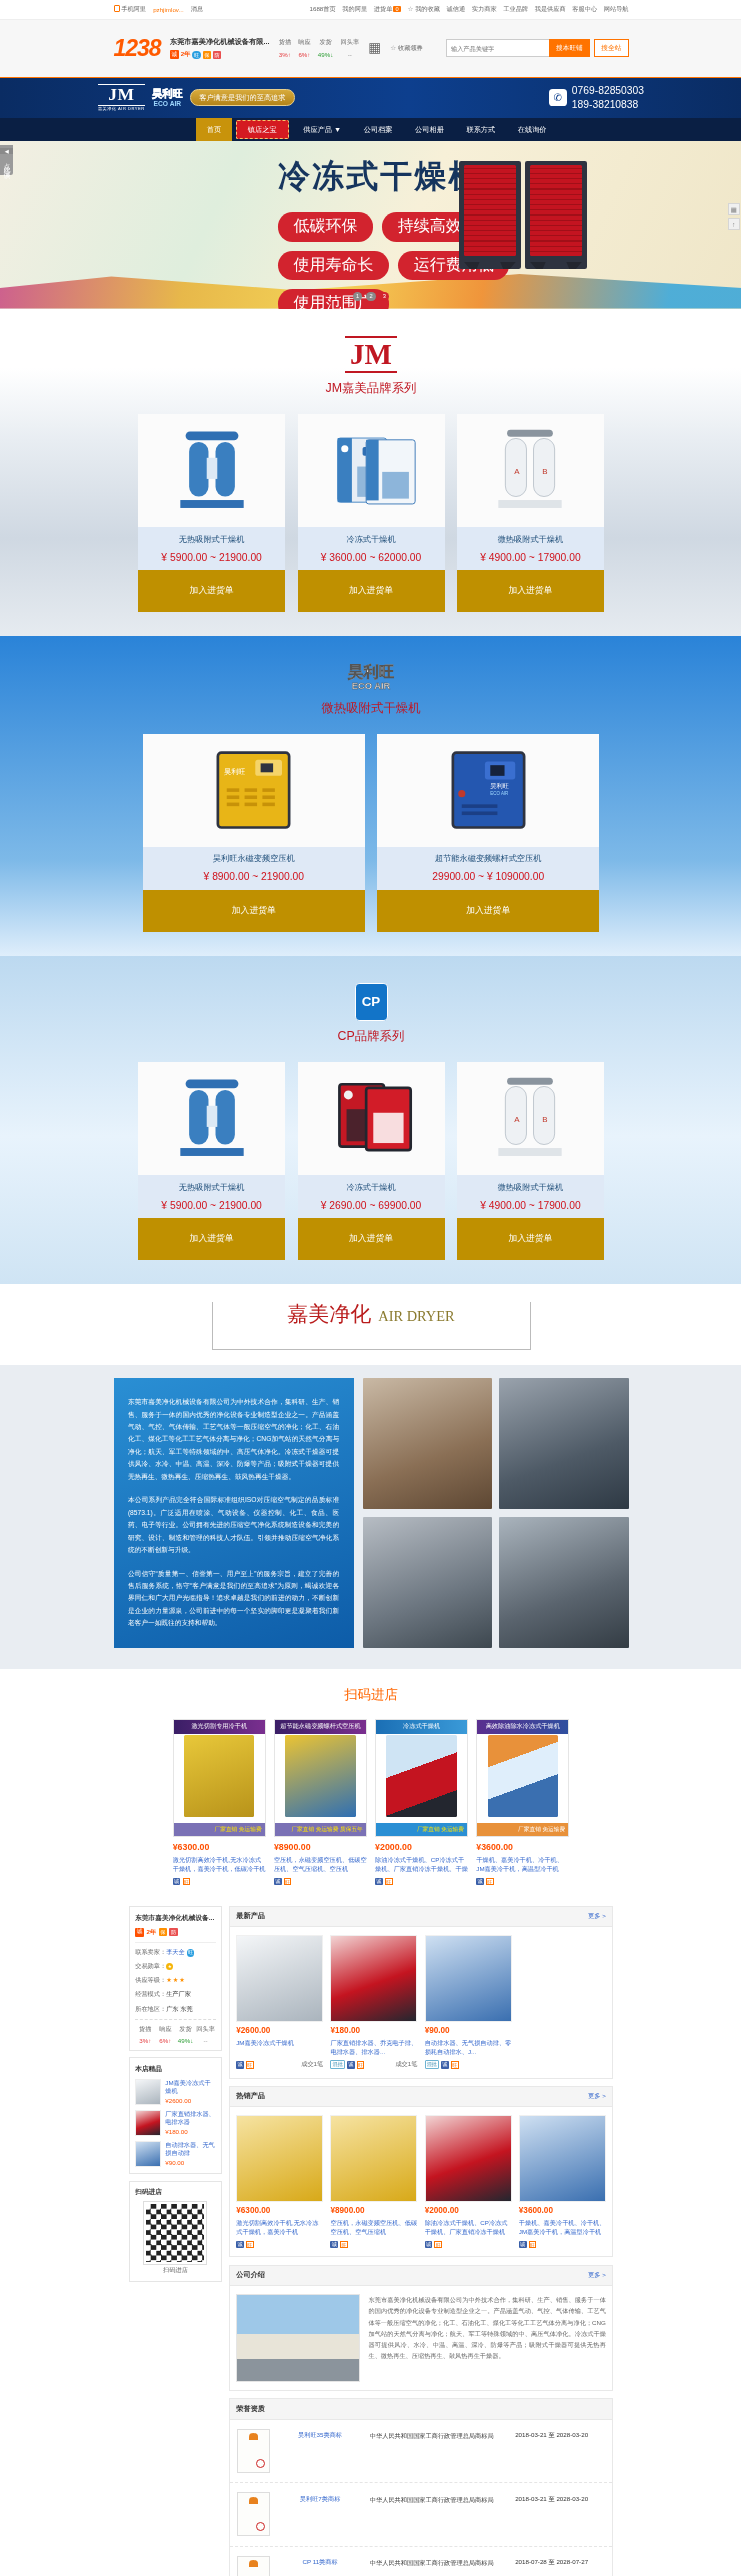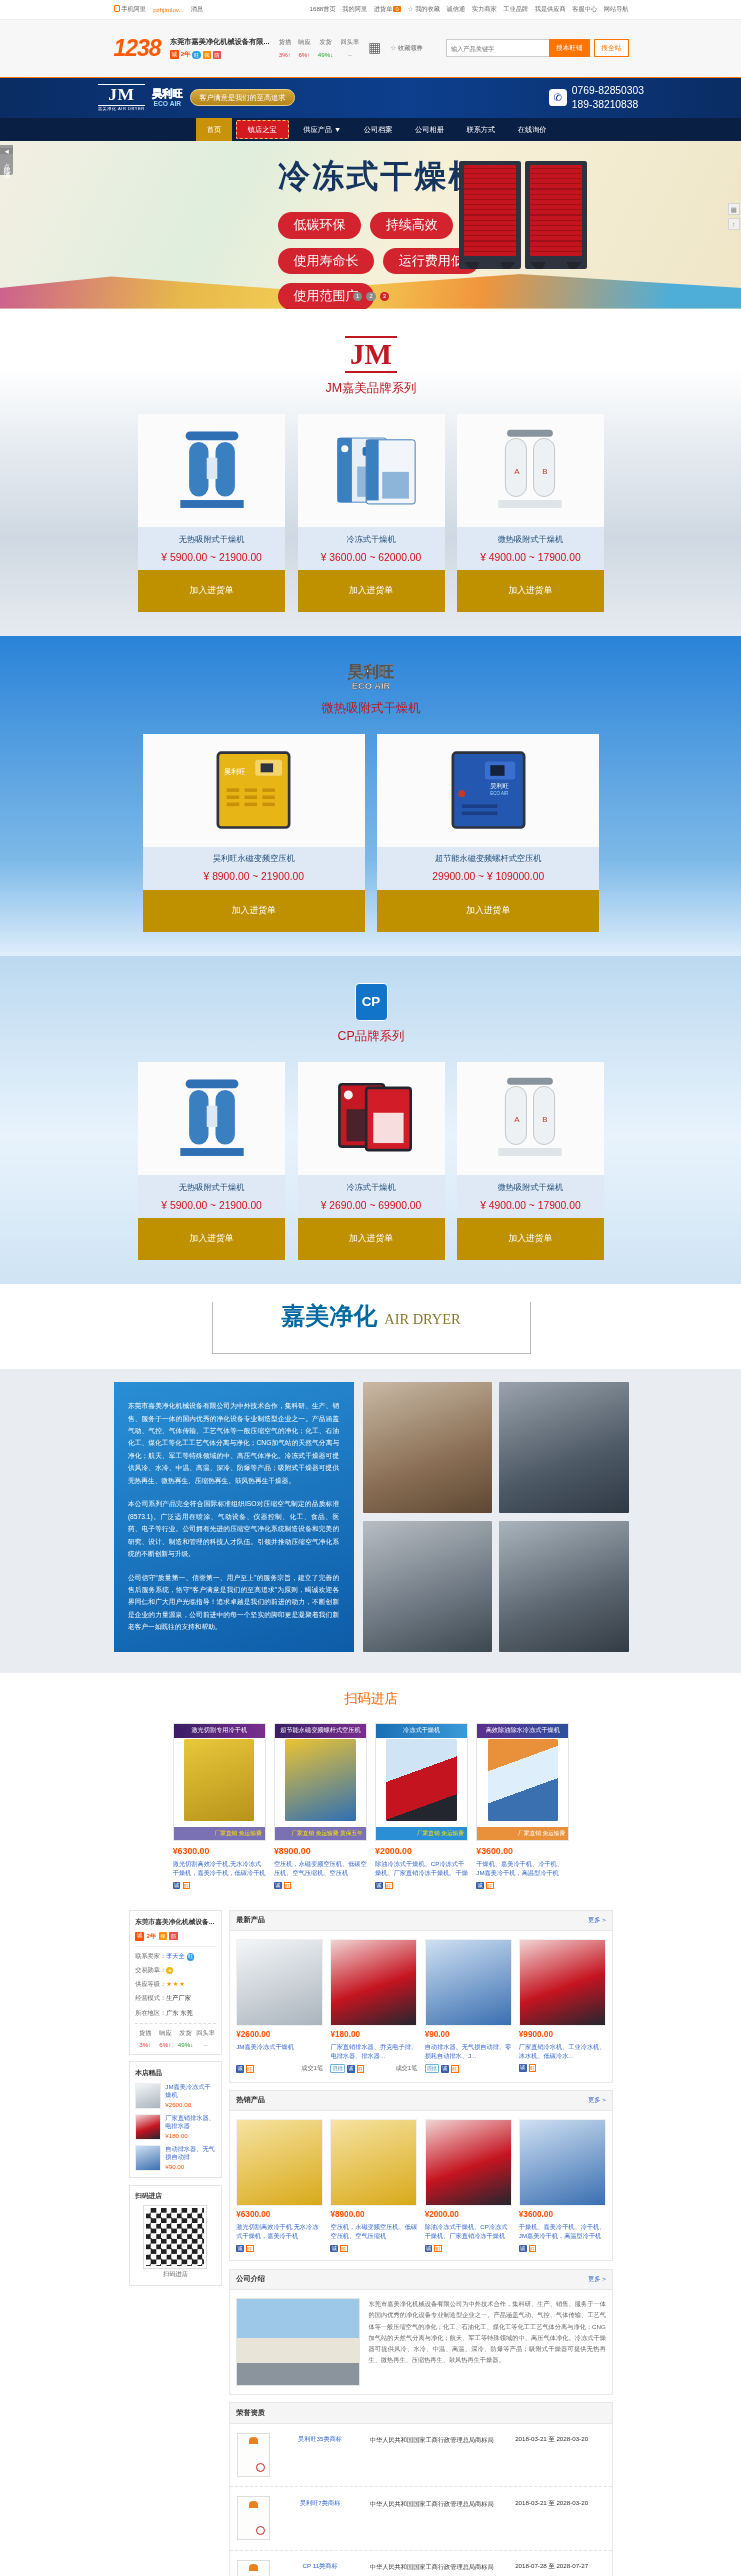--- a/index.html
+++ b/index.html
@@ -58,21 +58,21 @@
   .nav a.red { background:#d41a21; border:0.5px dashed #f5c76a; margin:2.1px 3.1px; line-height:17.5px; border-radius:1.5px; }
   
   .hero { height:168px; position:relative; background:linear-gradient(115deg,#f3efe2 0%,#dfeedd 30%,#f7f0d8 55%,#efe6c8 100%); overflow:hidden; }
   .hero .wave { position:absolute; left:0; right:0; bottom:0; height:46px; background:linear-gradient(100deg,#c94f86,#e8b23a 25%,#f4d049 45%,#ef8b2a 65%,#3da7d8 90%); clip-path:polygon(0 55%,15% 30%,40% 60%,70% 25%,100% 55%,100% 100%,0 100%); opacity:.9; }
   .side-tab { position:absolute; left:0; top:4.1px; width:13.4px; background:#9a9a9a; color:#fff; text-align:center; padding:3.1px 0 5.2px; border-radius:0 0 2.1px 0; }
   .side-tab .arr { display:block; background:#8a8a8a; margin-bottom:3.1px; font-size:5.2px; }
   .side-tab .vt { writing-mode:vertical-lr; letter-spacing:3.1px; font-size:6.7px; }
   .hero-mid { position:absolute; left:278px; top:14.4px; width:289px; }
   .hero-title { font-size:32px; font-weight:bold; color:#16355e; letter-spacing:2.1px; }
   .pills { margin-top:13.4px; display:flex; flex-wrap:wrap; gap:9.3px; width:268px; }
-  .pill { background:#d2232e; color:#fff; font-size:13px; padding:4.1px 15.5px; border-radius:14.4px; }
+  .pill { background:#d2232e; color:#fff; font-size:16px; padding:4.1px 15.5px; border-radius:14.4px; }
   .hero-machine { position:absolute; right:155px; top:20.6px; display:flex; gap:4.1px; }
   .hm { width:62px; height:108px; background:#2e3340; border-radius:2.1px; position:relative; }
   .hm .face { position:absolute; inset:4.1px 5.2px 13.4px 5.2px; background:repeating-linear-gradient(0deg,#c41420 0 4.1px,#a10f18 4.1px 5.2px); border-radius:1.5px; }
   .hm .feet { position:absolute; bottom:0; left:5.2px; right:5.2px; height:7.2px; background:#23262f; clip-path:polygon(0 0,100% 0,88% 100%,76% 100%,70% 0,30% 0,24% 100%,12% 100%); }
   .dots { position:absolute; left:0; right:0; bottom:7.2px; display:flex; justify-content:center; gap:4.1px; }
   .dot { width:9.3px; height:9.3px; border-radius:50%; background:#8a8a8a; color:#fff; font-size:5.7px; text-align:center; line-height:9.3px; }
   .dot.on { background:#d2232e; }
   .float-rail { position:absolute; right:2.1px; top:62px; display:flex; flex-direction:column; gap:3.1px; }
   .fr-ico { width:12.4px; height:12.4px; background:#f0f0f0; border:0.5px solid #d5d5d5; color:#888; text-align:center; line-height:11.3px; font-size:6.7px; }
   
@@ -90,21 +90,21 @@
   .pcard .img { height:113px; background:#fbfbfb; display:flex; align-items:center; justify-content:center; }
   .pcard .cap { background:#dfe9f6; padding:6.2px 4.1px 7.2px; }
   .pcard .nm { font-size:8.2px; color:#1f4e79; }
   .pcard .pr { font-size:10.3px; color:#d0121b; margin-top:7px; }
   .pcard .btn { display:block; background:#bf9000; color:#fff; font-size:8.8px; padding:15px 0; cursor:pointer; }
   
   .intro { background:#e9edf2; padding-bottom:20.6px; }
   .intro .band { background:#fff; padding:18.5px 0 15.5px; text-align:center; }
   .intro .frame { display:inline-block; border:0.5px solid #bbb; border-top:none; padding:5.2px 20.6px 13.4px; position:relative; min-width:319px; }
   .intro .ttl { position:relative; top:-7.2px; background:#fff; padding:0 9.3px; display:inline-block; }
-  .intro .ttl .cn { font-size:24px; color:#0369a1; font-weight:bold; }
+  .intro .ttl .cn { font-size:21px; color:#b91c1c; font-weight:normal; }
   .intro .ttl .en { font-family:"Liberation Serif","DejaVu Serif",serif; font-size:14.4px; color:#8a7a2e; margin-left:5.2px; }
   .intro .cols { width:515px; margin:12.4px auto 0; display:flex; gap:9.3px; }
   .intro .blue { width:240px; background:linear-gradient(160deg,#2a8fd4,#0d5ca8); color:#fff; padding:18.5px 14.4px; font-size:6.7px; line-height:12.4px; text-align:justify; }
   .intro .blue p + p { margin-top:11.3px; }
   .intro .shots { flex:1; display:grid; grid-template-columns:1fr 1fr; gap:7.2px; }
   .shot { border-radius:1px; min-height:124px; }
   .shot.office { background:linear-gradient(160deg,#c9b9a5,#8a6f55 60%,#5d4733); }
   .shot.line { background:linear-gradient(160deg,#9aa3ad,#4e5a66 60%,#2e3944); }
   .shot.floor { background:linear-gradient(160deg,#b7bdc4,#6d7781 60%,#3d474f); }
   .shot.stock { background:linear-gradient(160deg,#aab4bd,#5a646e 60%,#333c44); }
@@ -668,29 +668,20 @@
         <div class="pitem">
           <div class="pimg th blue"></div>
           <div class="price">¥90.00</div>
           <div class="tt">自动排水器、无气损自动排、零损耗自动排水、J...</div>
           <div class="ft">
               <span class="tag-mix">混批</span>
               <span class="ico-cheng">诚</span>
               <span class="ico-wang">旺</span>
             </div>
         </div>
-        <div class="pitem">
-          <div class="pimg th red"></div>
-          <div class="price">¥9900.00</div>
-          <div class="tt">厂家直销冷水机、工业冷水机、冰水机、低碳冷水...</div>
-          <div class="ft">
-              <span class="ico-cheng">诚</span>
-              <span class="ico-wang">旺</span>
-            </div>
-        </div>
       </div>
     </div>
 
     <div class="mbox">
       <div class="hd">
           <span class="t">热销产品</span>
           <a class="more">更多 &gt;</a>
         </div>
       <div class="plist">
         <div class="pitem">

